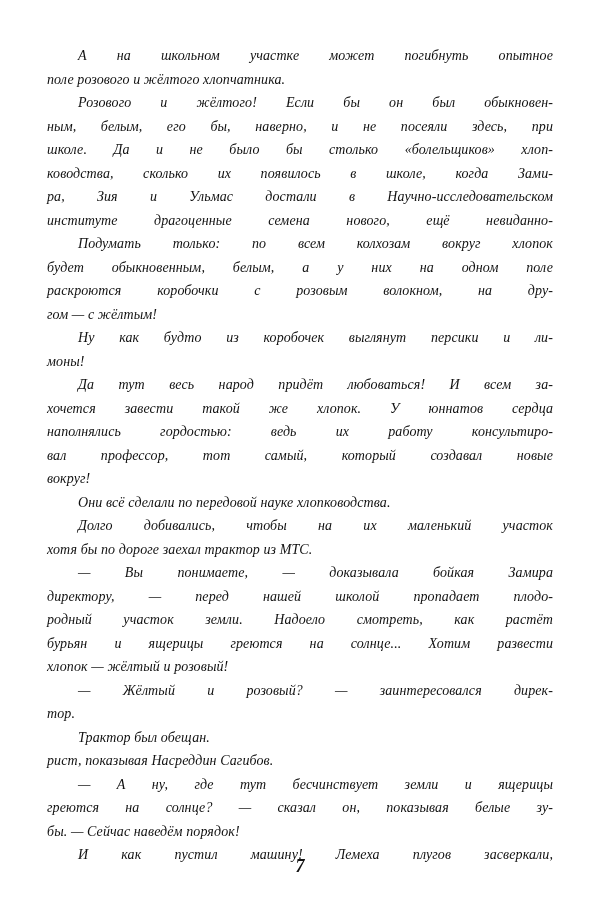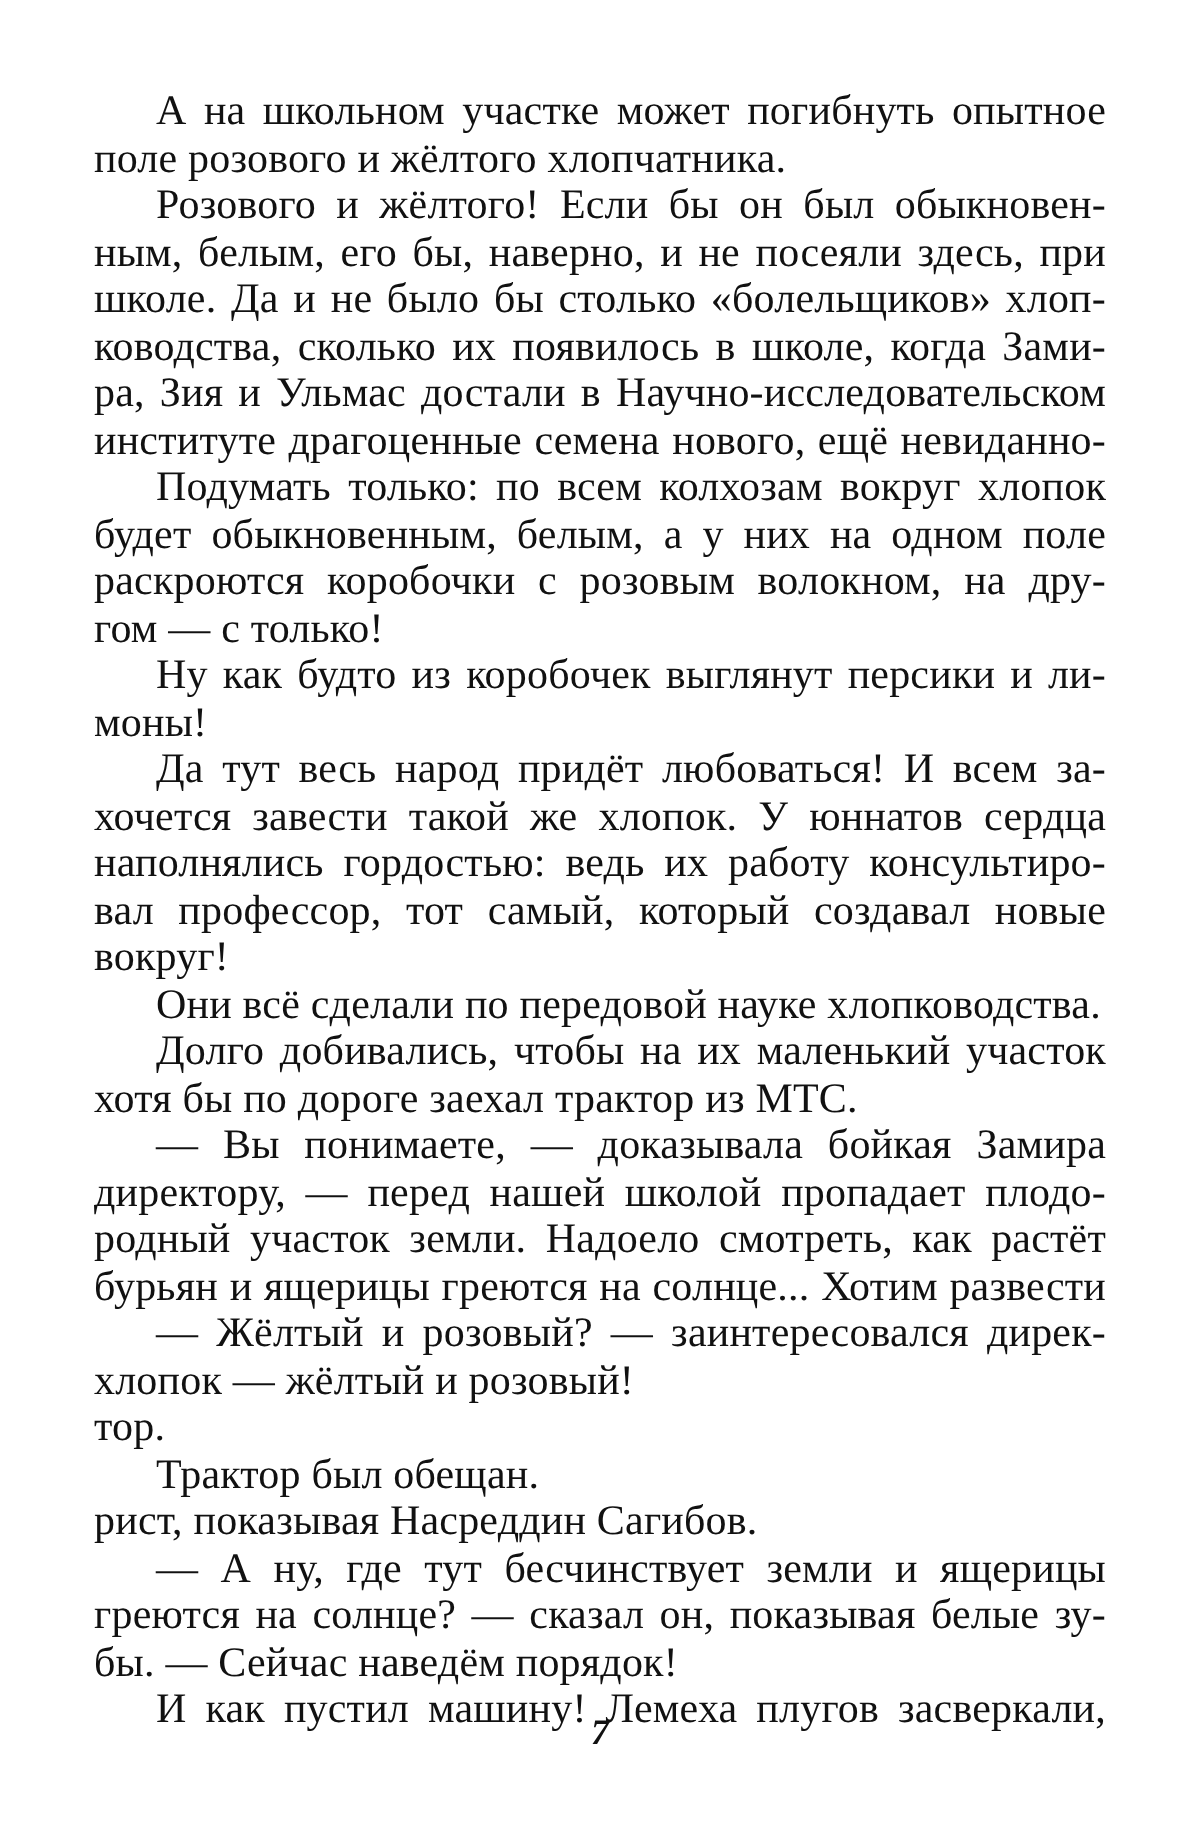--- a/index.html
+++ b/index.html
@@ -17,25 +17,26 @@
     }
     .page {
       position: absolute;
       left: 47px;
       top: 44px;
       width: 506px;
     }
     .line {
       height: 23.5px;
       line-height: 23.5px;
-      font-size: 21px;
+      font-size: 14px;
       white-space: nowrap;
       text-align: justify;
       text-align-last: justify;
       letter-spacing: 0.1px;
+      font-style: italic;
     }
     .line.indent {
       padding-left: 31px;
     }
     .line.last {
       text-align-last: left;
     }
     .page-number {
       position: absolute;
       left: 0;
@@ -56,37 +57,37 @@
     <div class="line last">поле розового и жёлтого хлопчатника.</div>
     <div class="line indent">Розового и жёлтого! Если бы он был обыкновен-</div>
     <div class="line">ным, белым, его бы, наверно, и не посеяли здесь, при</div>
     <div class="line">школе. Да и не было бы столько «болельщиков» хлоп-</div>
     <div class="line">ководства, сколько их появилось в школе, когда Зами-</div>
     <div class="line">ра, Зия и Ульмас достали в Научно-исследовательском</div>
     <div class="line">институте драгоценные семена нового, ещё невиданно-</div>
     <div class="line indent">Подумать только: по всем колхозам вокруг хлопок</div>
     <div class="line">будет обыкновенным, белым, а у них на одном поле</div>
     <div class="line">раскроются коробочки с розовым волокном, на дру-</div>
-    <div class="line last">гом — с только!</div>
+    <div class="line last">гом — с жёлтым!</div>
     <div class="line indent">Ну как будто из коробочек выглянут персики и ли-</div>
     <div class="line last">моны!</div>
     <div class="line indent">Да тут весь народ придёт любоваться! И всем за-</div>
     <div class="line">хочется завести такой же хлопок. У юннатов сердца</div>
     <div class="line">наполнялись гордостью: ведь их работу консультиро-</div>
     <div class="line">вал профессор, тот самый, который создавал новые</div>
     <div class="line last">вокруг!</div>
     <div class="line indent last">Они всё сделали по передовой науке хлопководства.</div>
     <div class="line indent">Долго добивались, чтобы на их маленький участок</div>
     <div class="line last">хотя бы по дороге заехал трактор из МТС.</div>
     <div class="line indent">— Вы понимаете, — доказывала бойкая Замира</div>
     <div class="line">директору, — перед нашей школой пропадает плодо-</div>
     <div class="line">родный участок земли. Надоело смотреть, как растёт</div>
     <div class="line">бурьян и ящерицы греются на солнце... Хотим развести</div>
+    <div class="line last">хлопок — жёлтый и розовый!</div>
     <div class="line indent">— Жёлтый и розовый? — заинтересовался дирек-</div>
-    <div class="line last">хлопок — жёлтый и розовый!</div>
     <div class="line last">тор.</div>
     <div class="line indent last">Трактор был обещан.</div>
     <div class="line last">рист, показывая Насреддин Сагибов.</div>
     <div class="line indent">— А ну, где тут бесчинствует земли и ящерицы</div>
     <div class="line">греются на солнце? — сказал он, показывая белые зу-</div>
     <div class="line last">бы. — Сейчас наведём порядок!</div>
     <div class="line indent">И как пустил машину! Лемеха плугов засверкали,</div>
   </div>
 <div class="page-number">7</div>
 

